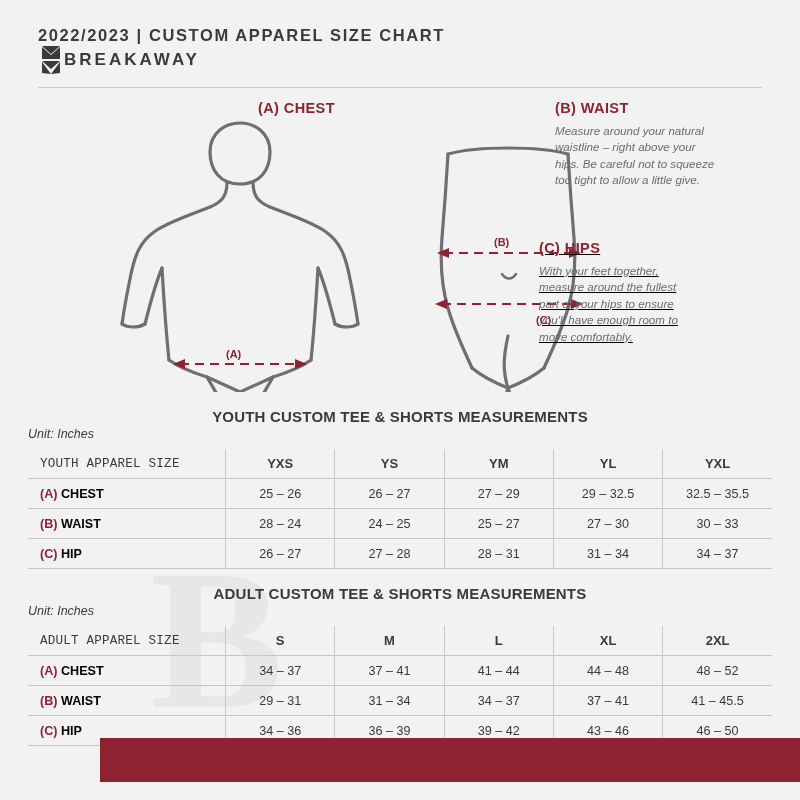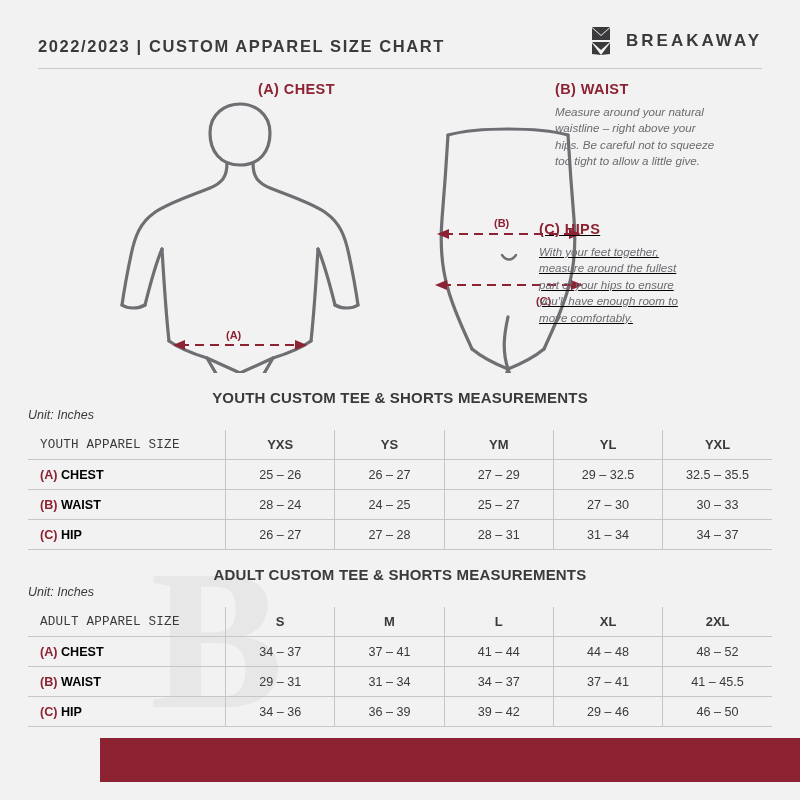--- a/index.html
+++ b/index.html
@@ -33,34 +33,34 @@
     color: #e7e7e7;
     line-height: 1;
     user-select: none;
     z-index: 0;
   }
   .content { position: relative; z-index: 2; }
 
   
   .header {
     display: flex;
-    align-items: flex-end;
+    align-items: flex-start;
     justify-content: space-between;
     padding: 26px 10px 12px 10px;
+    flex-direction: column;
   }
   .header-title {
     font-size: 16.5px;
     font-weight: bold;
     letter-spacing: 1.6px;
     color: #3a3a3c;
   }
   .brand {
     display: flex;
     align-items: center;
-    gap: 12px;
   }
   .brand-mark {
     width: 26px;
     height: 30px;
     color: #3a3a3c;
   }
   .brand-name {
     font-size: 17px;
     font-weight: bold;
     letter-spacing: 3px;
@@ -368,21 +368,21 @@
             <td>41 – 45.5</td>
           </tr>
           <tr>
             <td>
               <span class="rowlabel-tag">(C)</span>
               <span class="rowlabel-text">HIP</span>
             </td>
             <td>34 – 36</td>
             <td>36 – 39</td>
             <td>39 – 42</td>
-            <td>29 – 46</td>
+            <td>43 – 46</td>
             <td>46 – 50</td>
           </tr>
         </tbody>
       </table>
     </div>
 
   </div>
 
   <div class="footer-bar"></div>
 </div>

